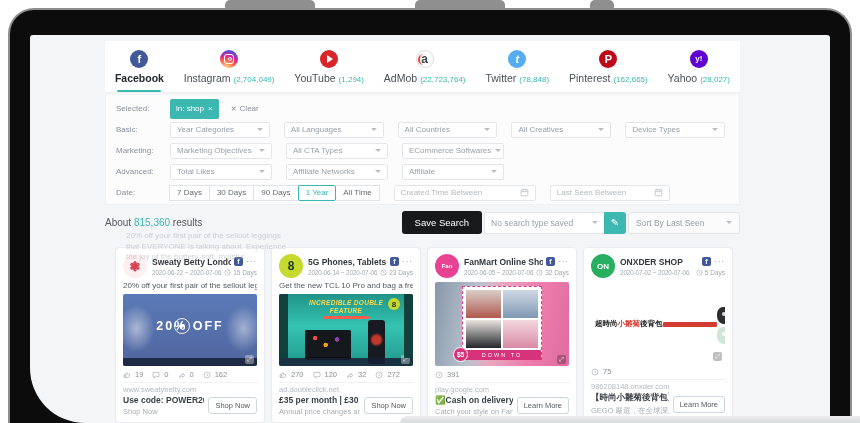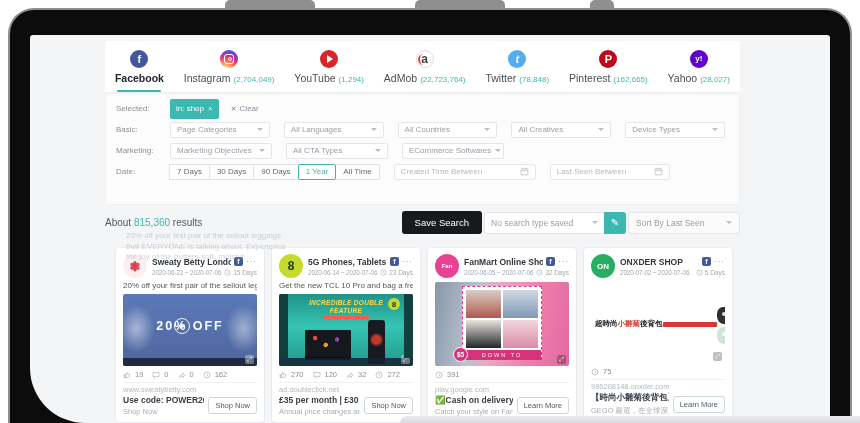--- a/index.html
+++ b/index.html
@@ -279,21 +279,21 @@
           <span class="x">×</span>
         </span>
         <span class="clear">
           <span style="font-size:7px;">✕</span>
           <span>Clear</span>
         </span>
       </div>
       <div class="frow">
         <span class="flabel">Basic:</span>
         <span class="sel">
-            <span>Page Categories</span>
+            <span>Year Categories</span>
             <span class="chev"></span>
           </span>
         <span class="sel">
             <span>All Languages</span>
             <span class="chev"></span>
           </span>
         <span class="sel">
             <span>All Countries</span>
             <span class="chev"></span>
           </span>
@@ -311,20 +311,35 @@
         <span class="sel">
             <span>Marketing Objectives</span>
             <span class="chev"></span>
           </span>
         <span class="sel">
             <span>All CTA Types</span>
             <span class="chev"></span>
           </span>
         <span class="sel">
             <span>ECommerce Softwares</span>
+            <span class="chev"></span>
+          </span>
+      </div>
+      <div class="frow">
+        <span class="flabel">Advanced:</span>
+        <span class="sel">
+            <span>Total Likes</span>
+            <span class="chev"></span>
+          </span>
+        <span class="sel">
+            <span>Affiliate Networks</span>
+            <span class="chev"></span>
+          </span>
+        <span class="sel">
+            <span>Affiliate</span>
             <span class="chev"></span>
           </span>
       </div>
       <div class="frow">
         <span class="flabel">Date:</span>
         <span class="dbtn">7 Days</span>
         <span class="dbtn">30 Days</span>
         <span class="dbtn">90 Days</span>
         <span class="dbtn on">1 Year</span>
         <span class="dbtn">All Time</span>

